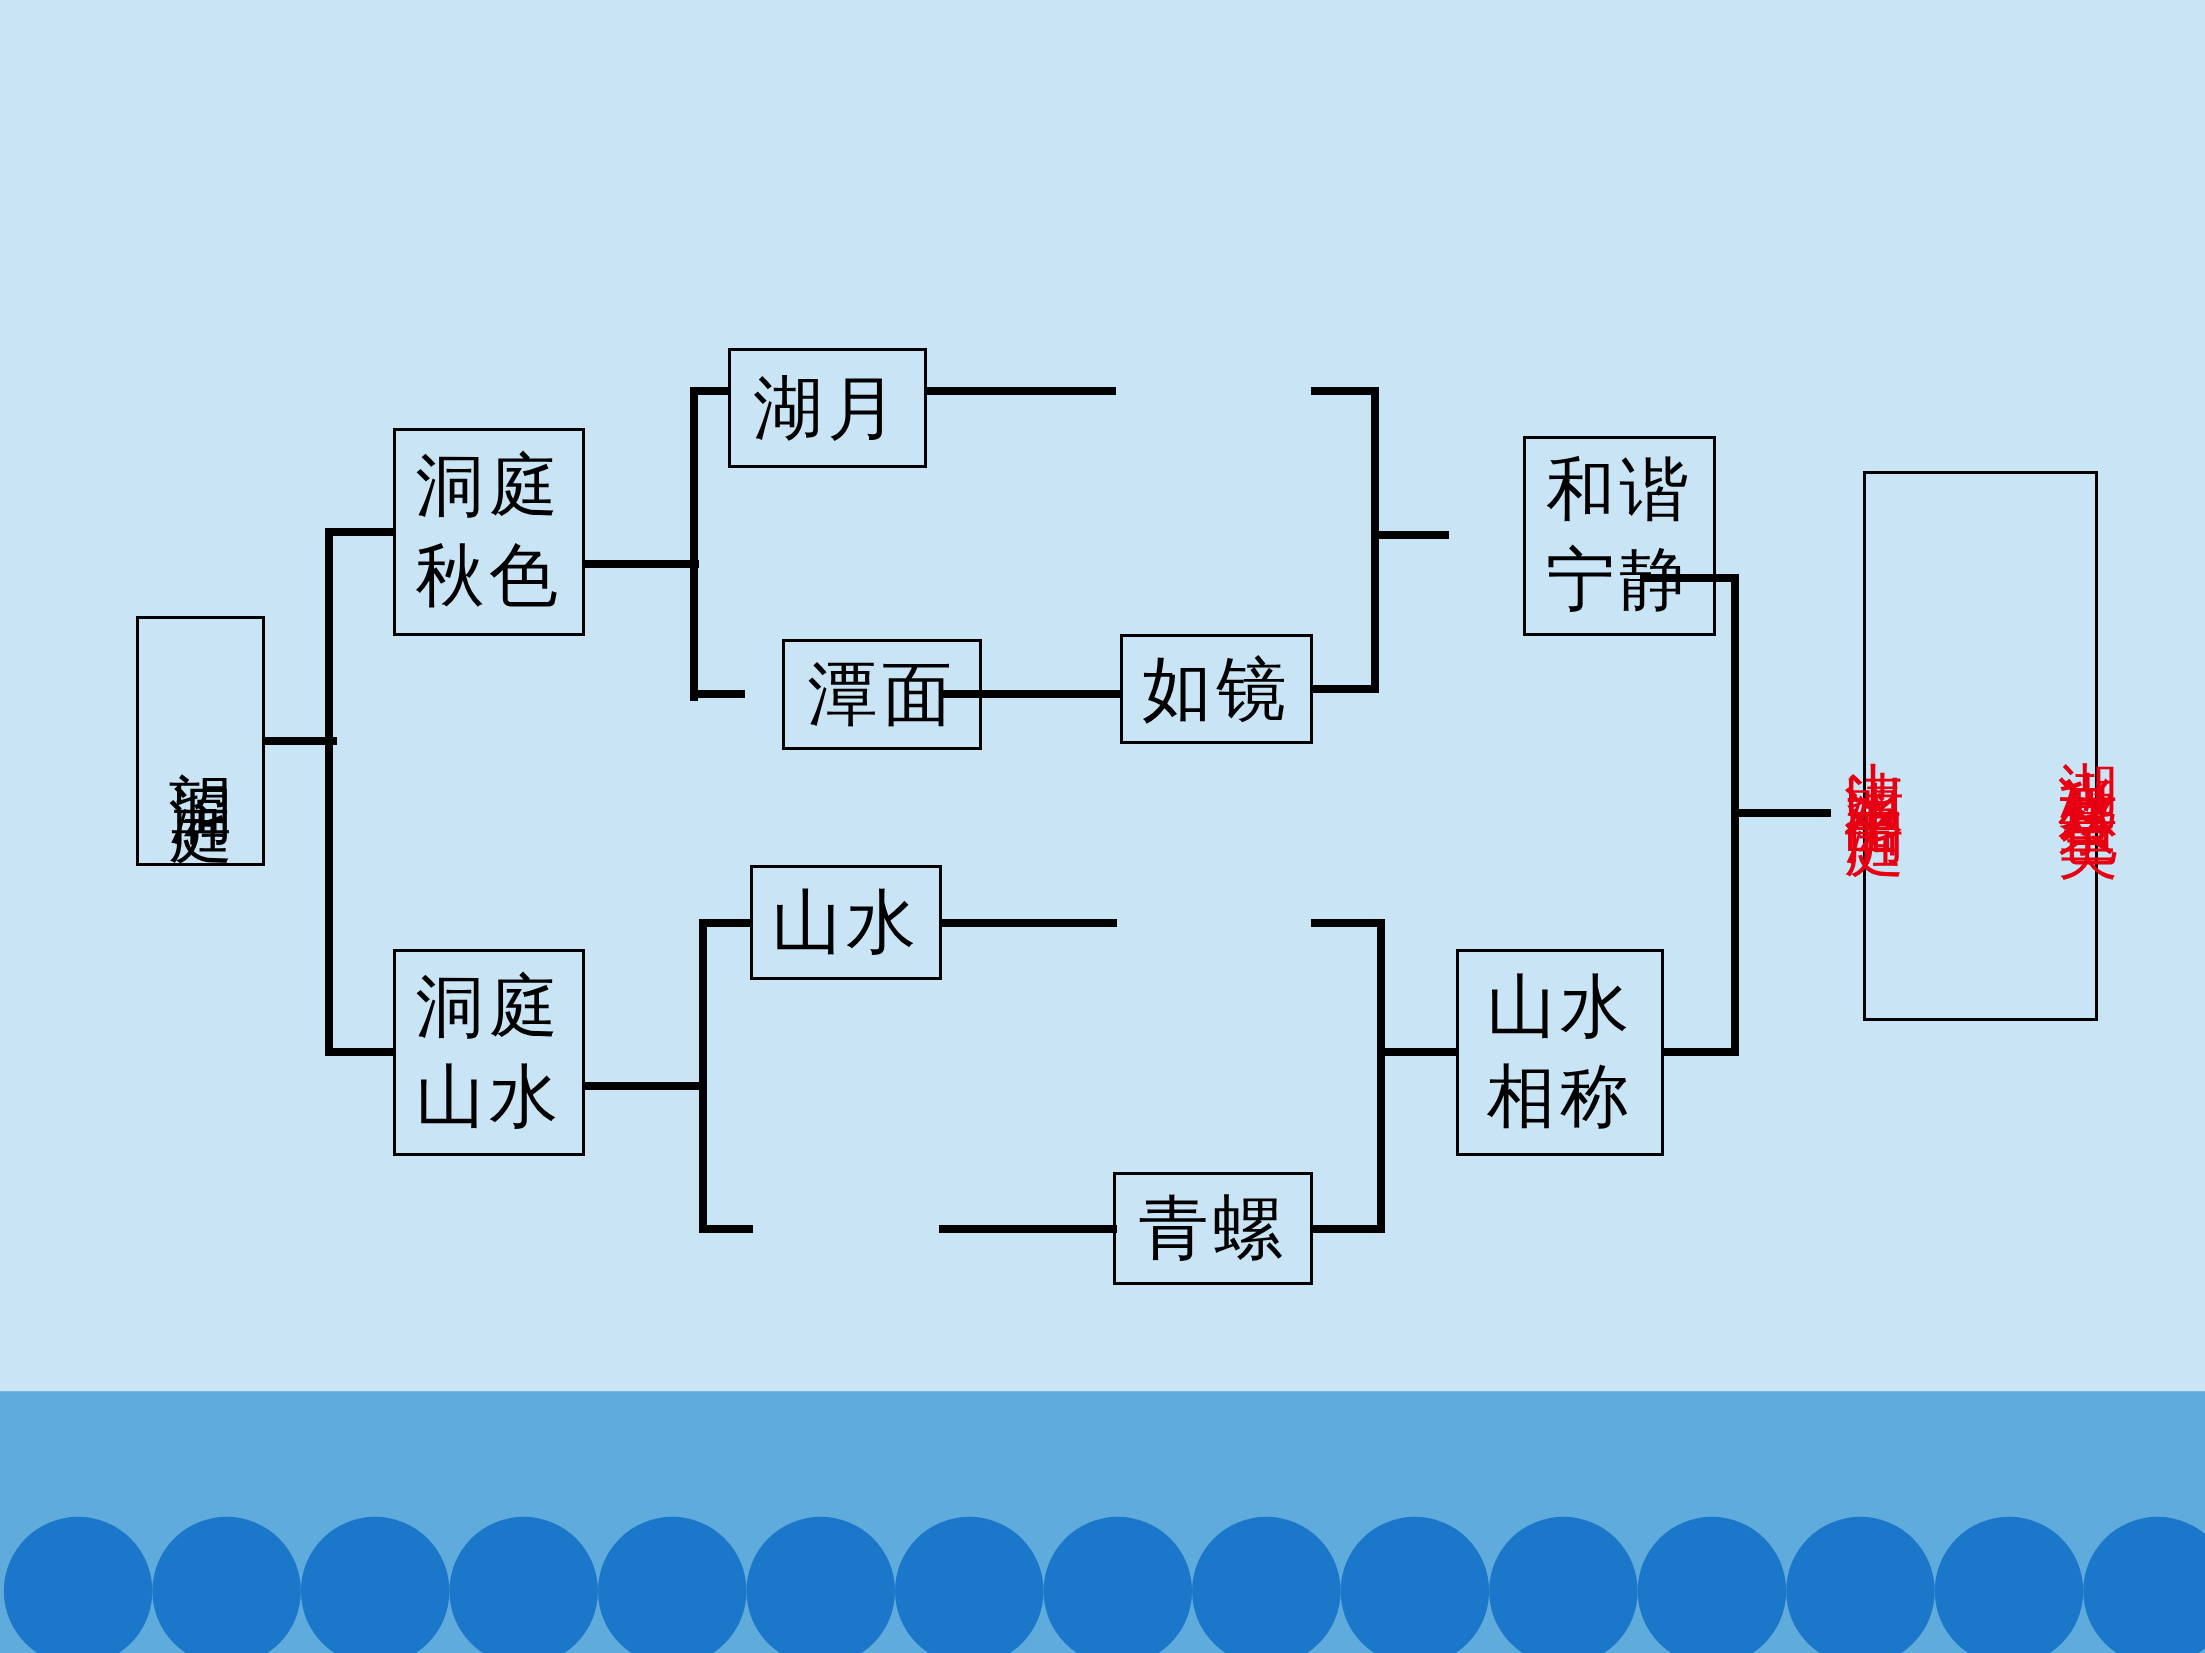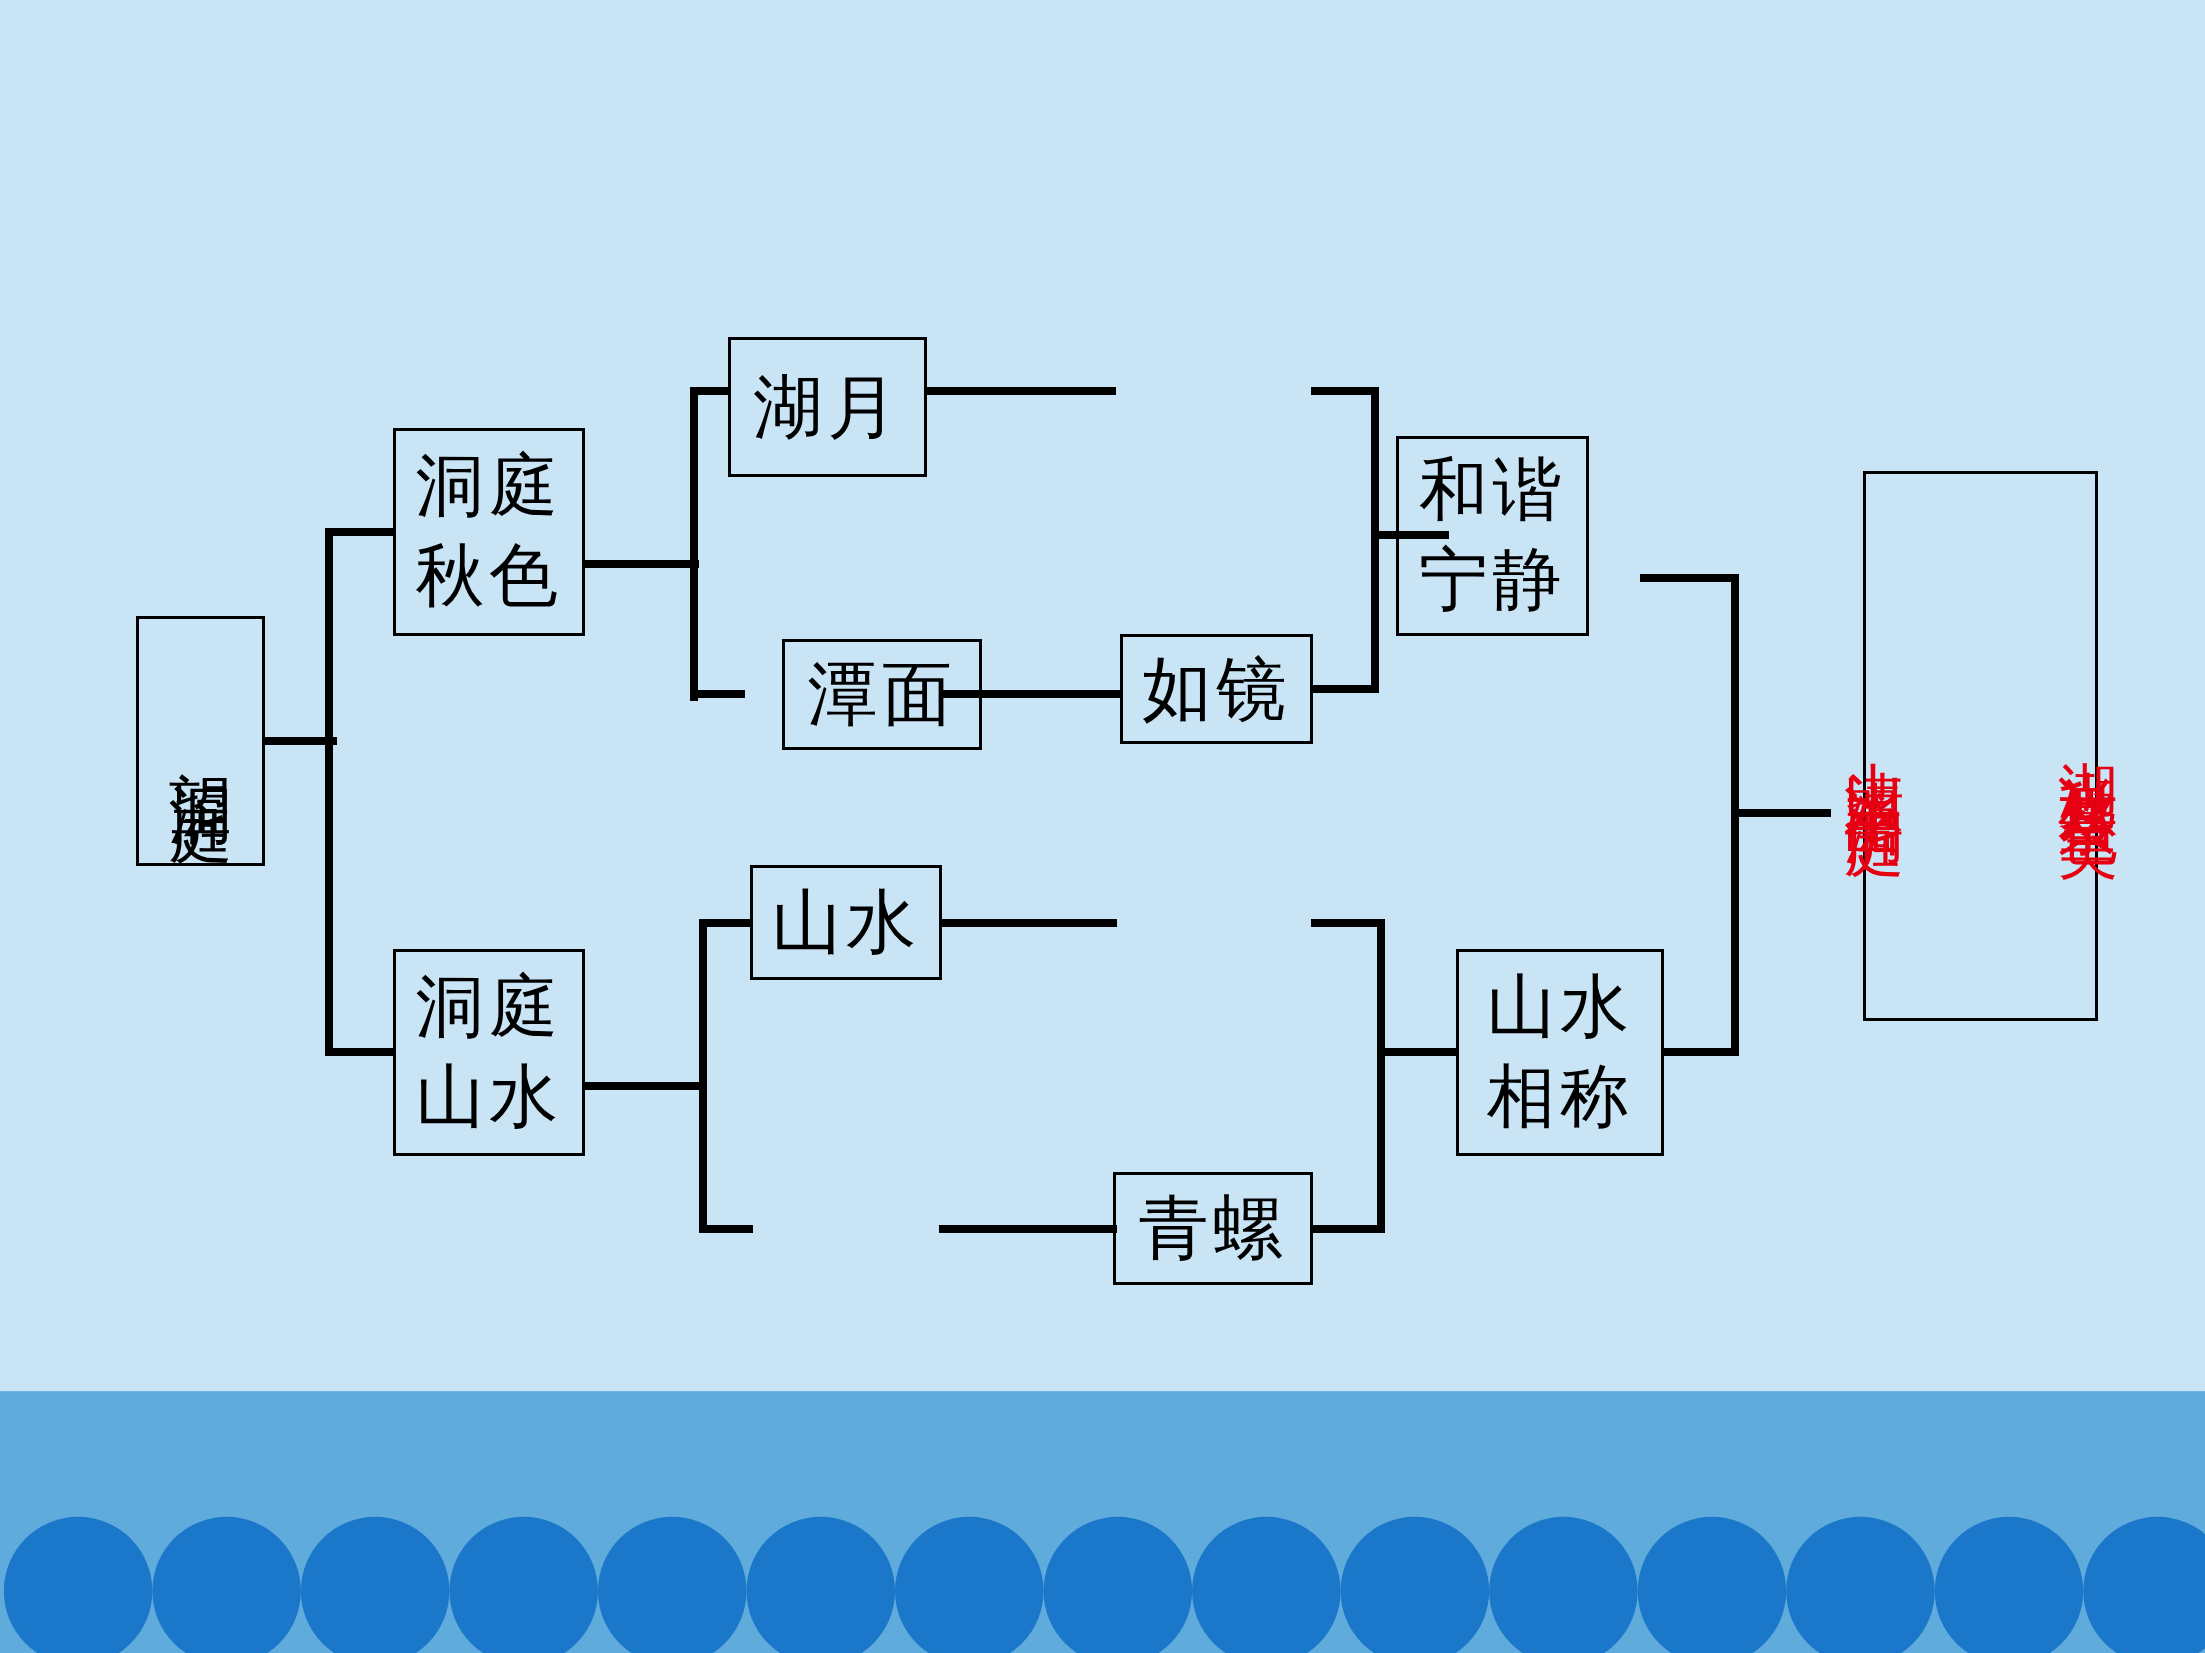--- a/index.html
+++ b/index.html
@@ -87,34 +87,34 @@
 
   <div class="node vert" style="left:136px;top:616px;width:129px;height:250px">
     <div class="vtext">望洞庭</div>
   </div>
 
   <div class="node multi" style="left:393px;top:428px;width:192px;height:208px">
     <span>洞庭
 秋色</span>
   </div>
 
-  <div class="node" style="left:728px;top:337px;width:199px;height:140px">
+  <div class="node" style="left:728px;top:348px;width:199px;height:120px">
     <span>湖月</span>
   </div>
 
 
   <div class="node" style="left:782px;top:639px;width:200px;height:111px">
     <span>潭面</span>
   </div>
 
   <div class="node" style="left:1120px;top:634px;width:193px;height:110px">
     <span>如镜</span>
   </div>
 
-  <div class="node multi" style="left:1396px;top:436px;width:193px;height:200px">
+  <div class="node multi" style="left:1523px;top:436px;width:193px;height:200px">
     <span>和谐
 宁静</span>
   </div>
 
   <div class="node multi" style="left:393px;top:949px;width:192px;height:207px">
     <span>洞庭
 山水</span>
   </div>
 
   <div class="node" style="left:750px;top:865px;width:192px;height:115px">

